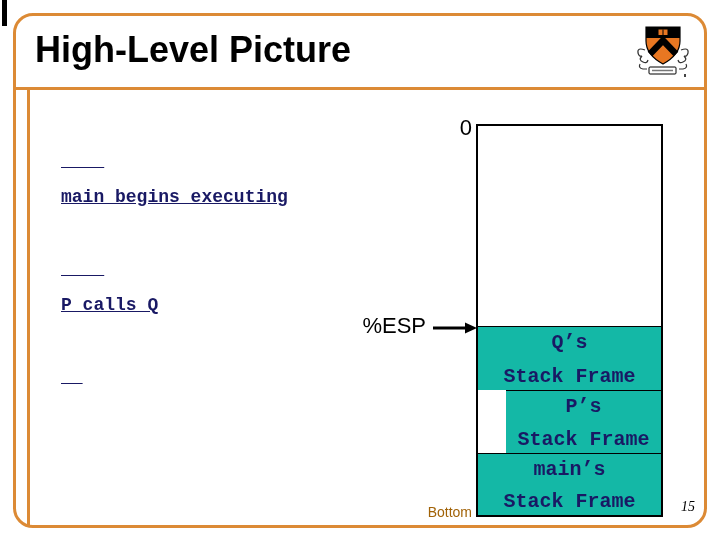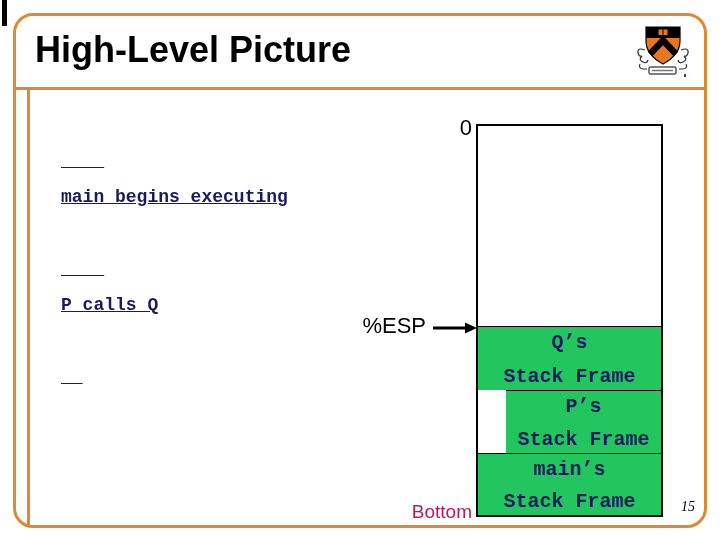--- a/index.html
+++ b/index.html
@@ -28,34 +28,34 @@
   }
   
   .zero-label{left:450px;top:116px;width:22px;text-align:right;
     font-size:22px;line-height:24px;color:#000;}
   .stack{
     left:476px;top:124px;width:187px;height:393px;box-sizing:border-box;
     border:2px solid #000;background:#fff;display:flex;flex-direction:column;
   }
   .stack-empty{height:200px;flex:none;background:#fff;}
   .frame{
-    box-sizing:border-box;border-top:1px solid #000;background:#22c55e;
+    box-sizing:border-box;border-top:1px solid #000;background:#14b8a6;
     display:flex;flex-direction:column;justify-content:space-between;align-items:center;
     padding:6px 0 3px 0;
     font-family:"Liberation Mono","DejaVu Sans Mono",monospace;font-weight:bold;
     font-size:20px;line-height:20px;color:#191964;white-space:pre;
   }
   .frame-q{height:64px;flex:none;}
   .frame-p{height:63px;flex:none;margin-left:28px;}
   .frame-main{flex:1;}
   .esp-label{left:352px;top:313px;width:74px;text-align:right;
     font-size:22px;line-height:26px;color:#000;}
   .esp-arrow{left:431px;top:321px;}
   .bottom-label{left:372px;top:500px;width:100px;text-align:right;
-    font-size:19px;line-height:24px;color:#be185d;}
+    font-size:14px;line-height:24px;color:#a16207;}
   .page-number{left:681px;top:499px;font-family:"Liberation Serif",serif;
     font-size:14px;line-height:16px;color:#000;font-style:italic;}
 </style>
 </head>
 <body>
 
 <div>
 
   <div class="abs black-notch"></div>
   <div class="abs outer-frame"></div>

